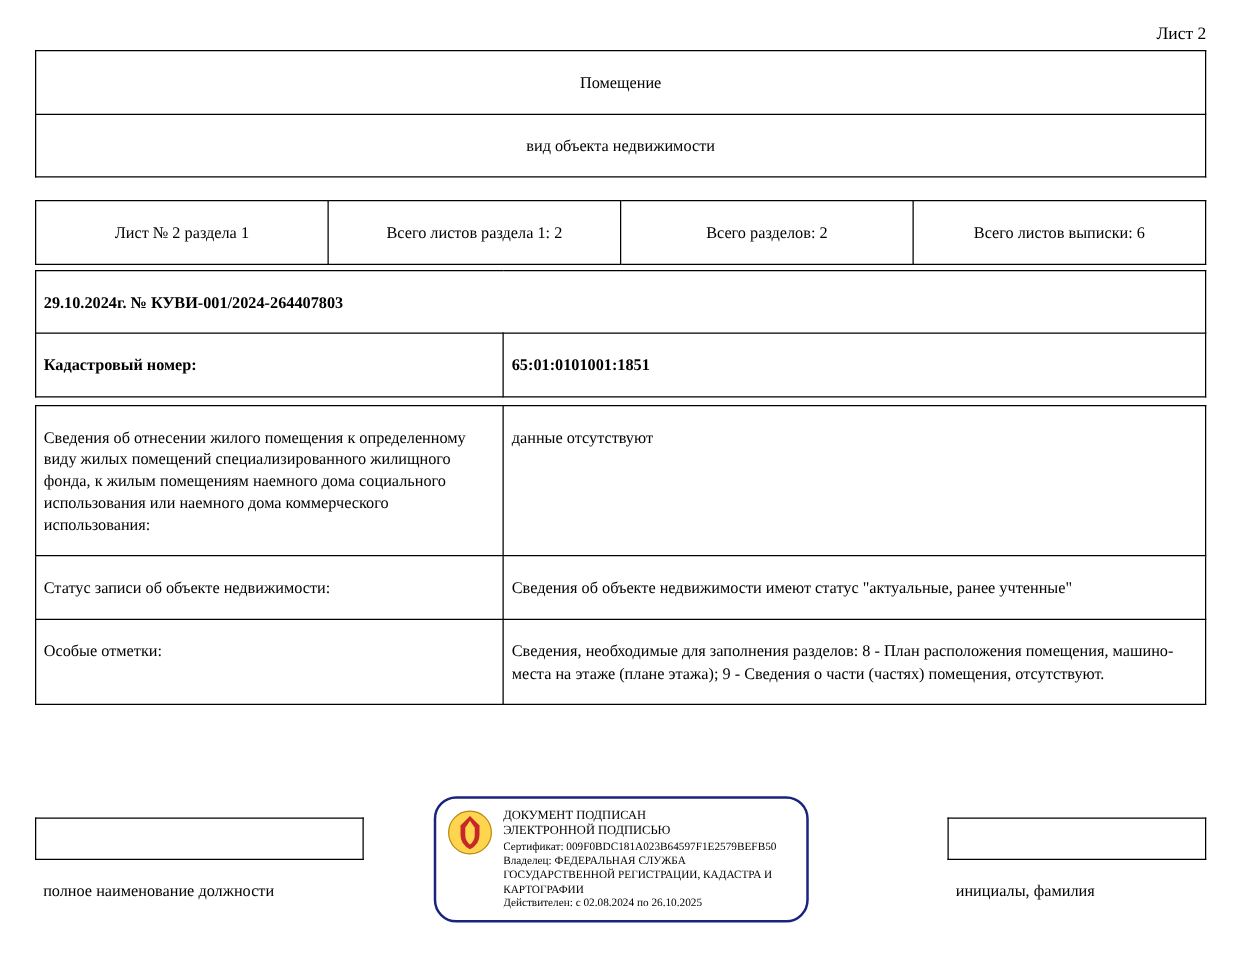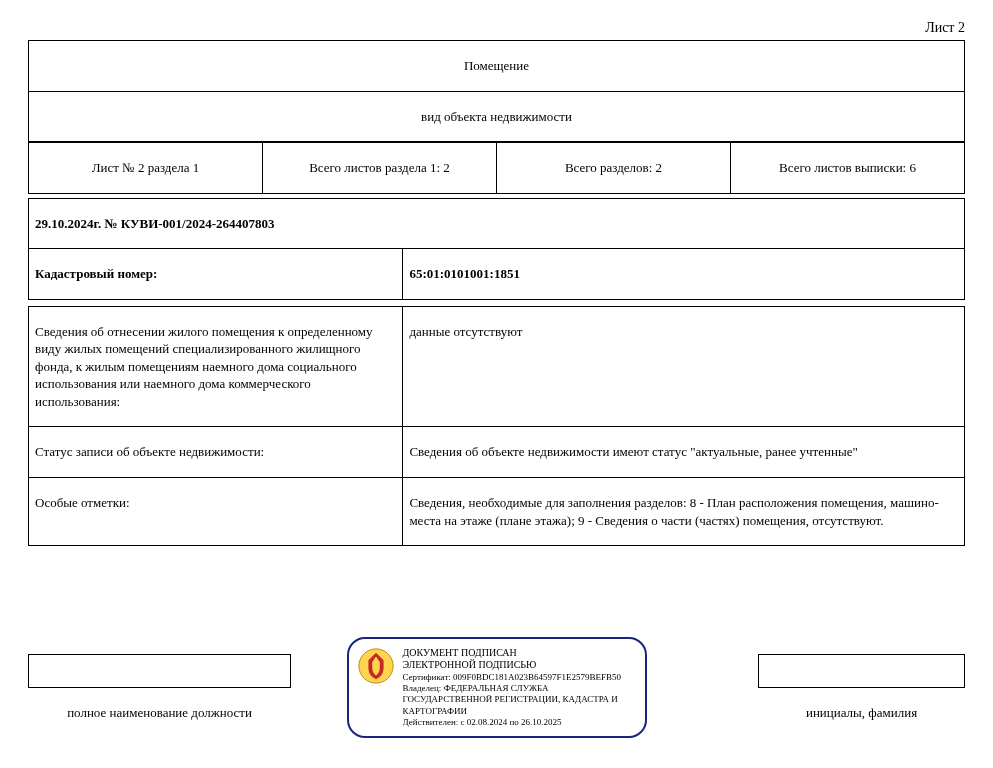--- a/index.html
+++ b/index.html
@@ -36,21 +36,21 @@
     .label-col { width: 40%; }
     .footer-area {
       position: absolute;
       left: 28px;
       right: 28px;
       bottom: 30px;
     }
     .footer-table td {
       height: 28px;
       vertical-align: middle;
-      text-align: center;
+      text-align: left;
       margin-top: 20px;
     }
     .sig-box {
       position: absolute;
       bottom: 0;
       left: 50%;
       transform: translateX(-50%);
       width: 300px;
       border: 2.5px solid #1a237e;
       border-radius: 18px;
@@ -93,21 +93,21 @@
   <tbody>
       <tr>
         <td>Помещение</td>
       </tr>
   <tr>
         <td>вид объекта недвижимости</td>
       </tr>
 </tbody>
   </table>
 
-<table class="section-row" style="margin-top:0;">
+<table class="section-row" style="margin-top:18px;">
   <tbody>
       <tr>
     <td style="width:25%">Лист № 2 раздела 1</td>
     <td style="width:25%">Всего листов раздела 1: 2</td>
     <td style="width:25%">Всего разделов: 2</td>
     <td style="width:25%">Всего листов выписки: 6</td>
   </tr>
 </tbody>
   </table>
 

